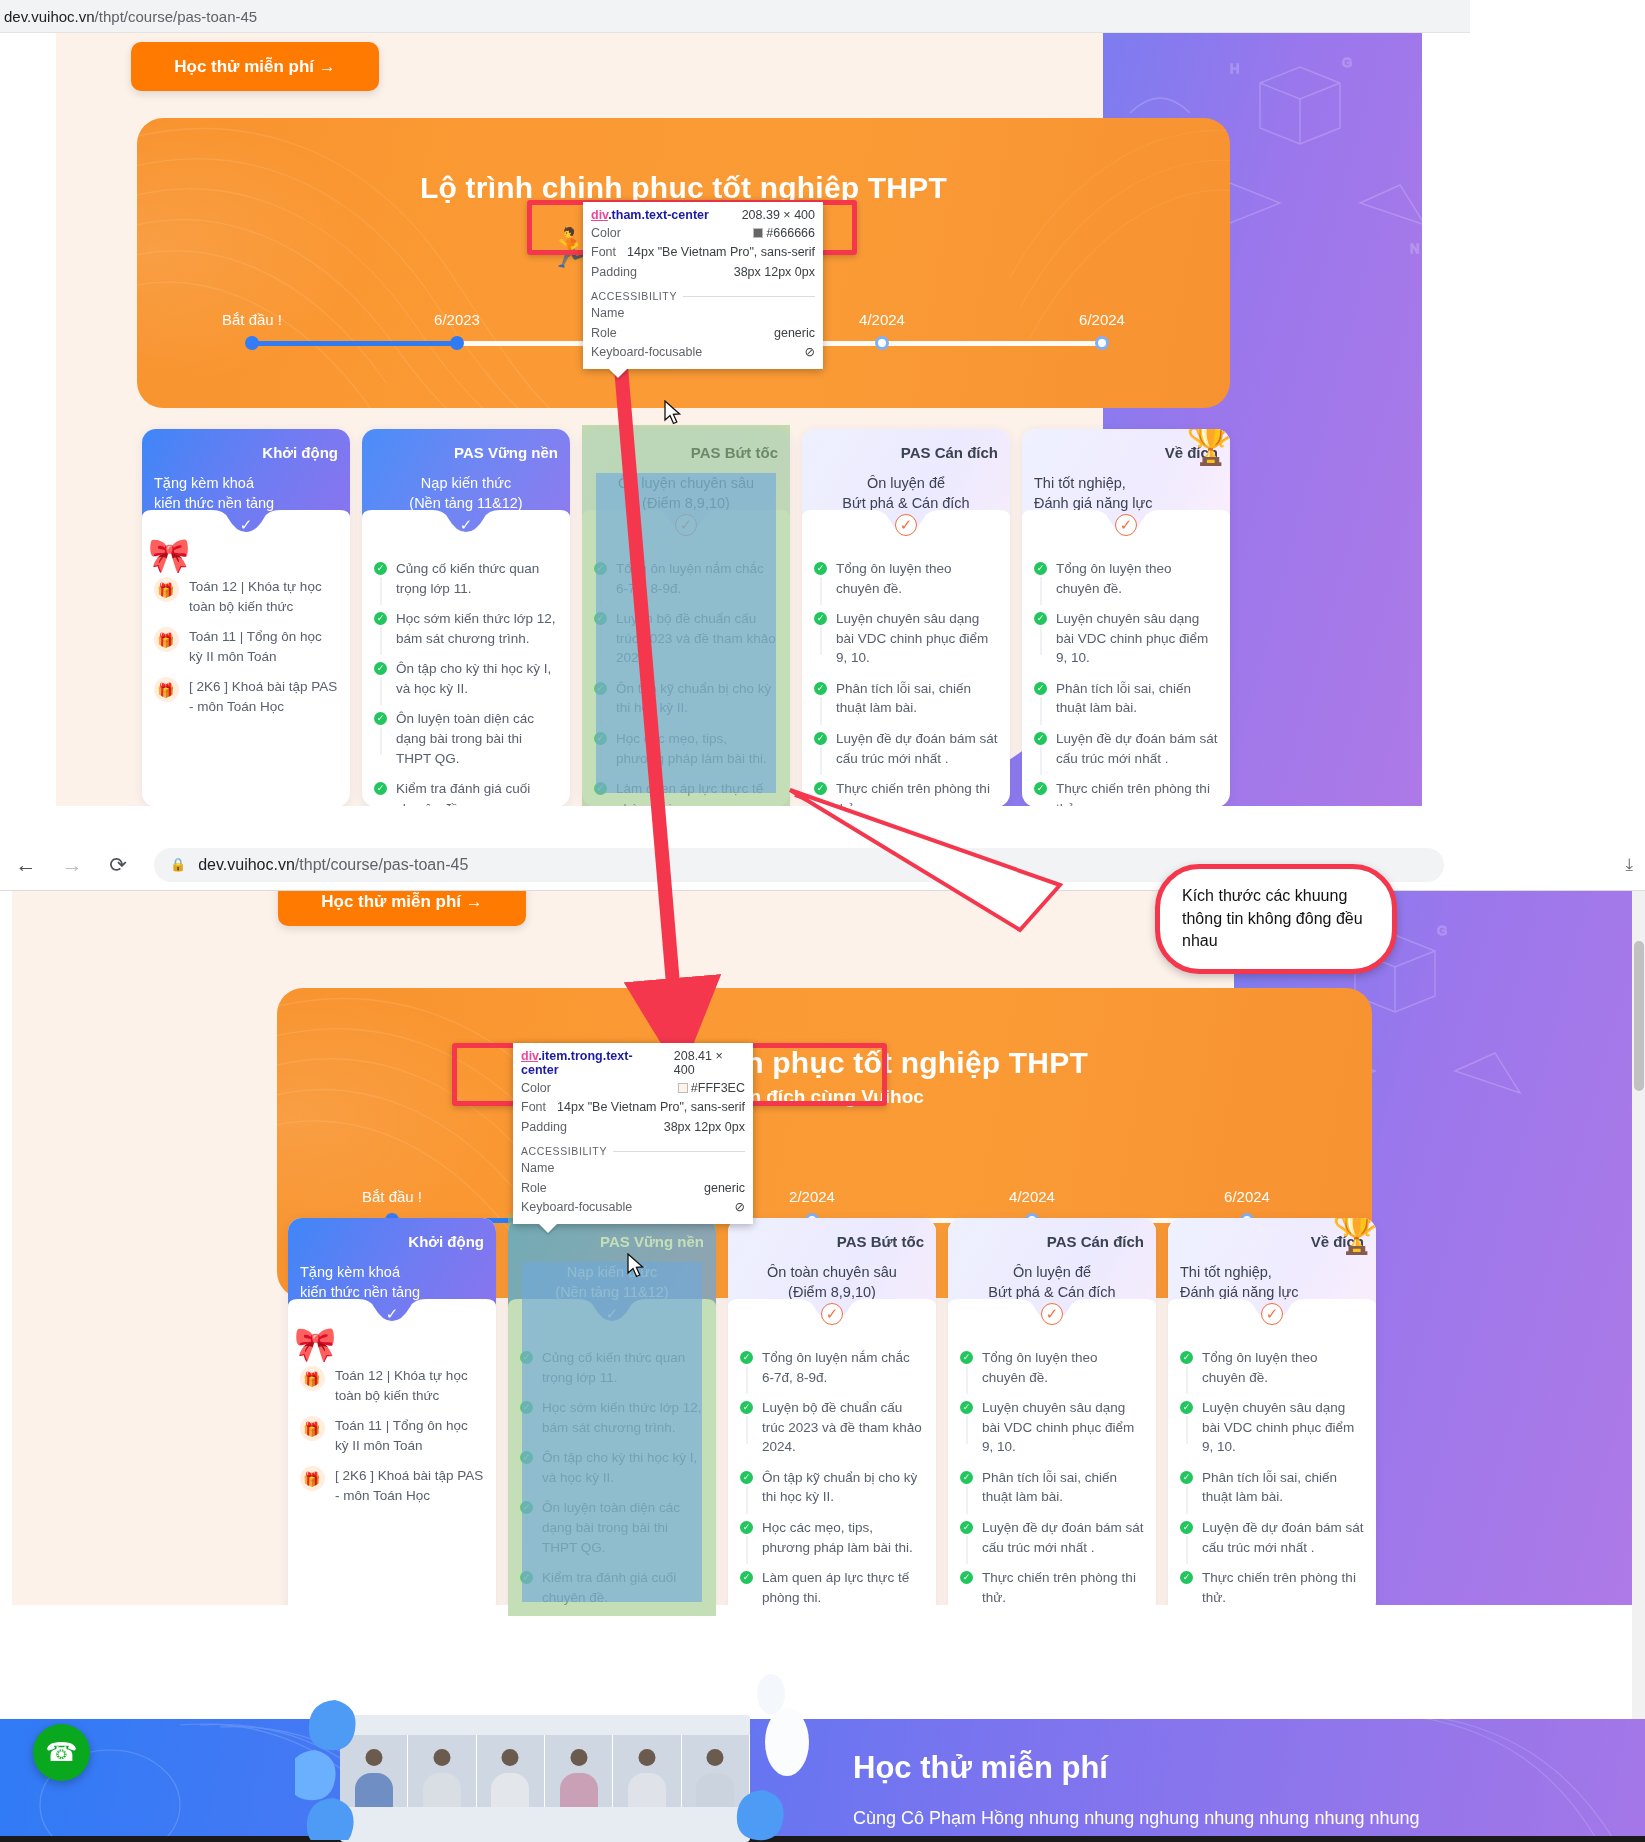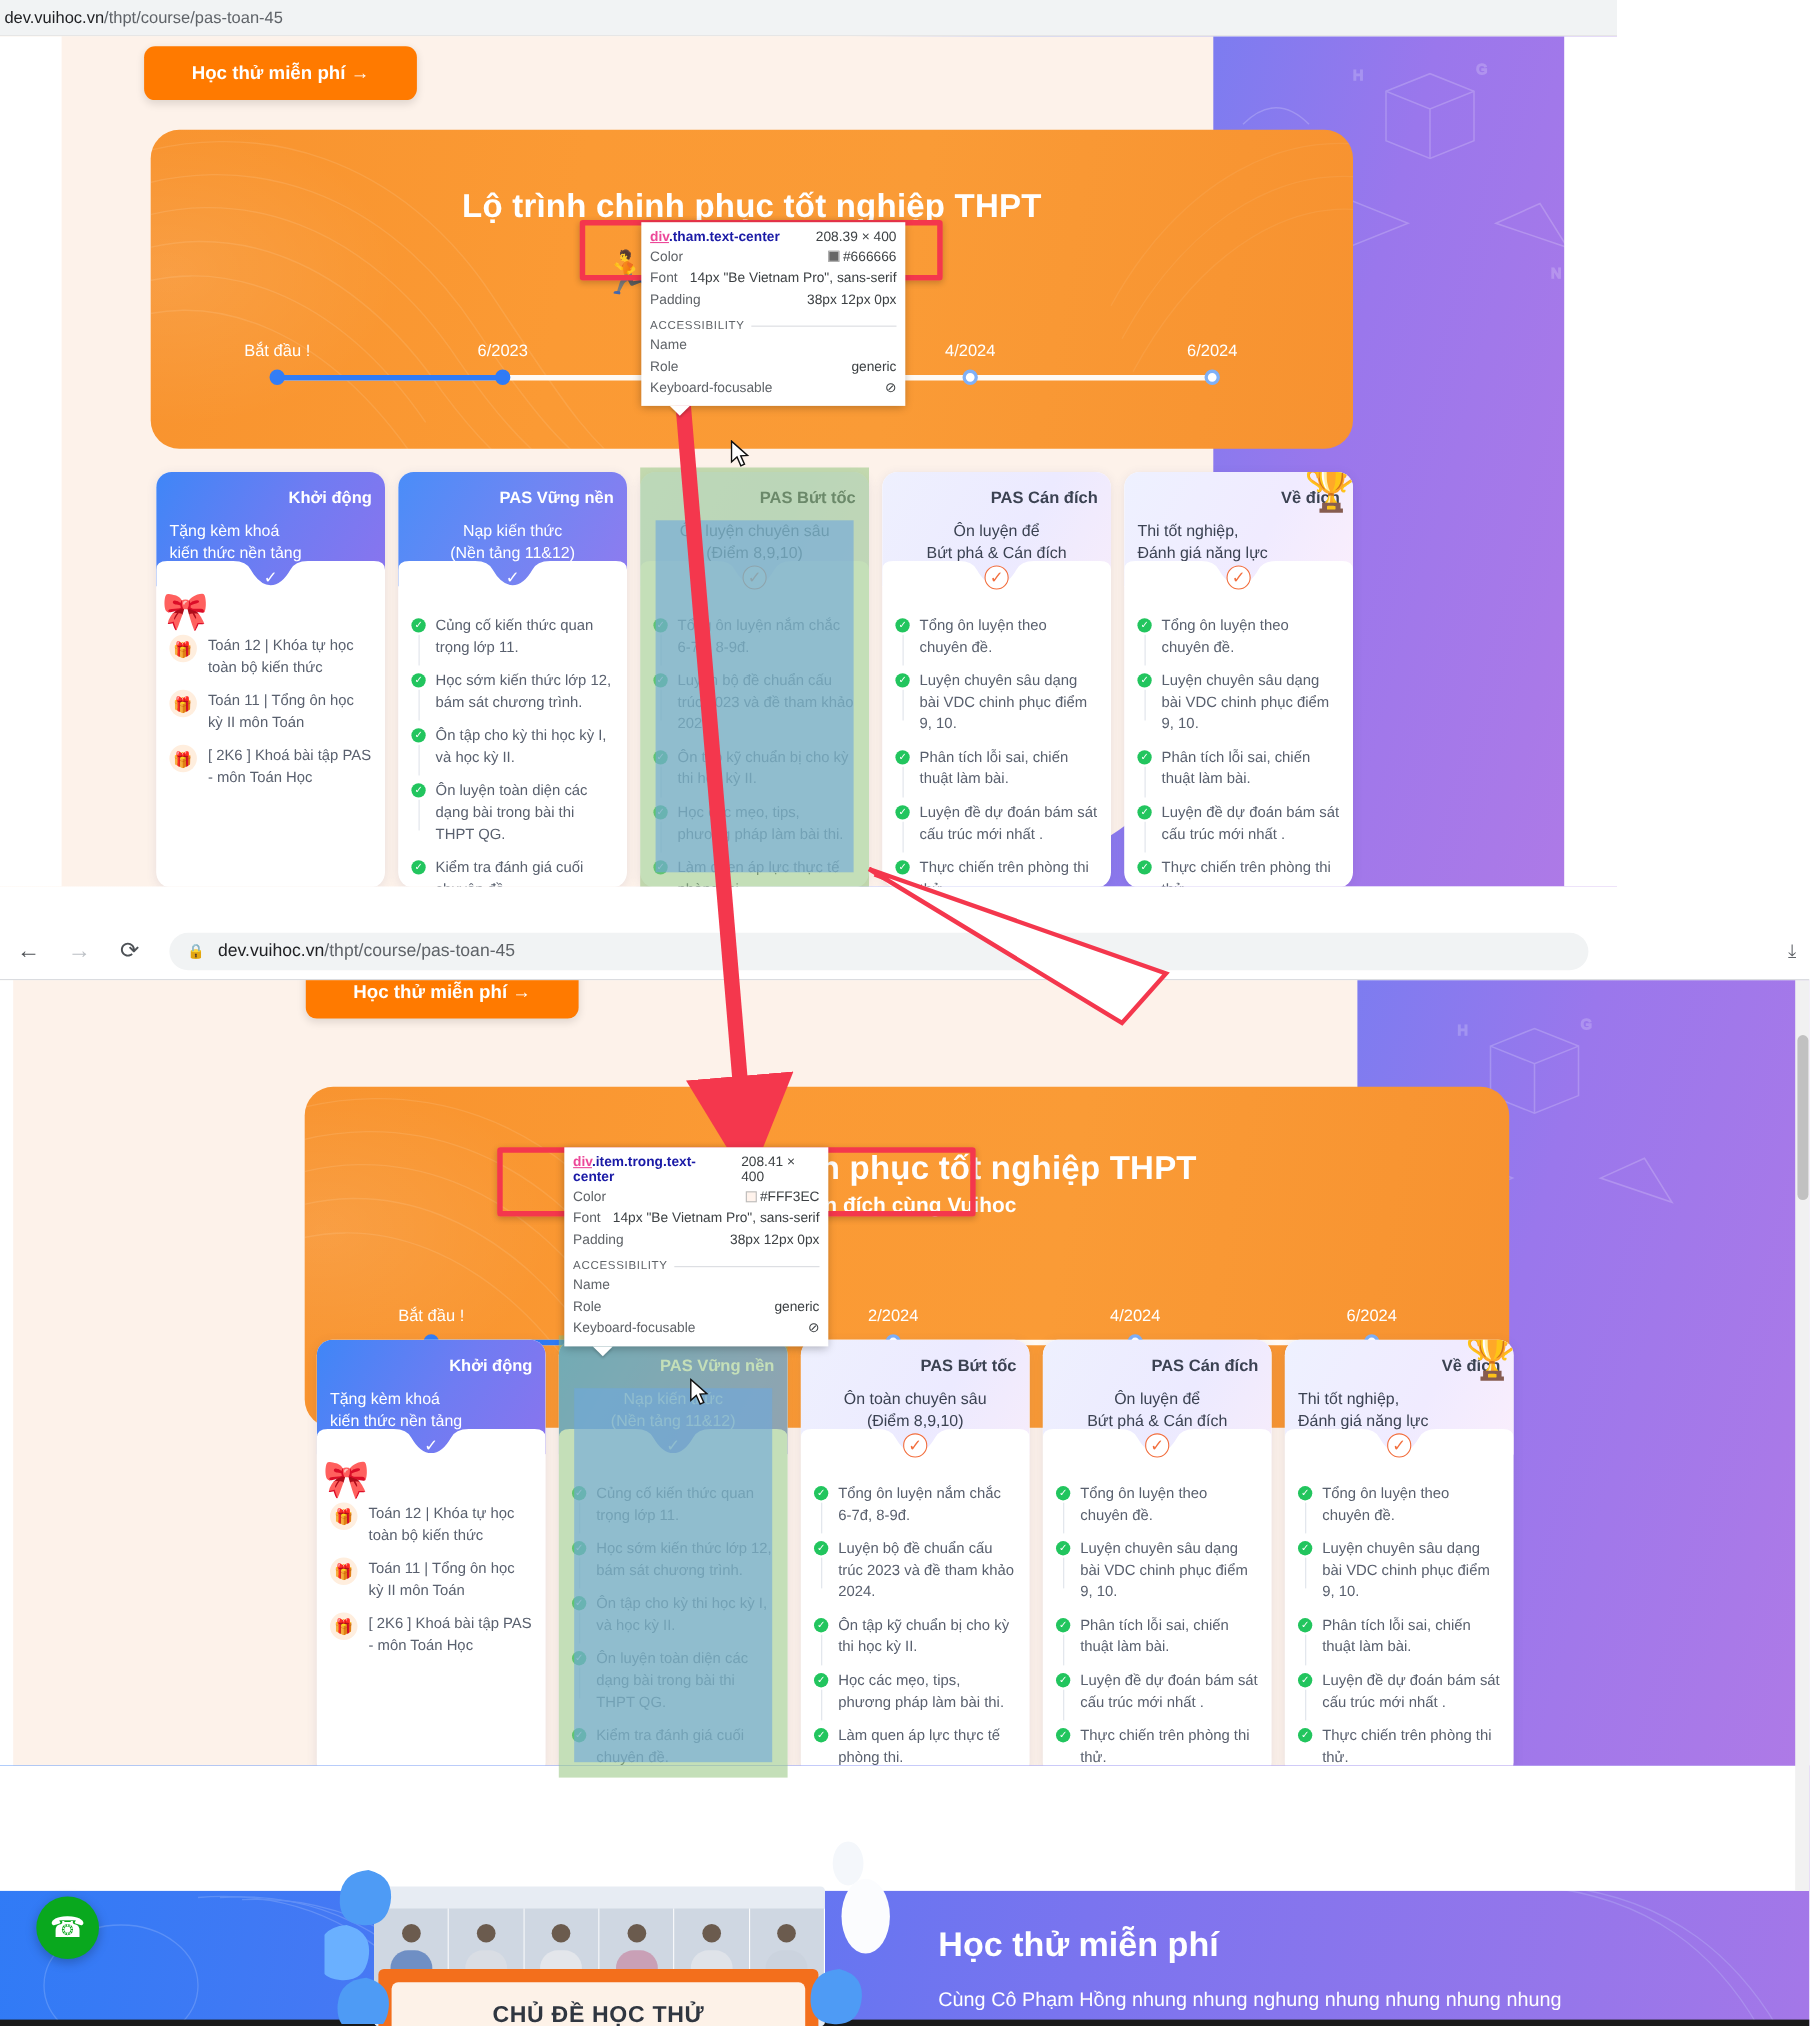--- a/index.html
+++ b/index.html
@@ -859,20 +859,21 @@
       <marker id="ah" markerWidth="7" markerHeight="7" refX="3" refY="3.5" orient="auto">
         <path d="M0 0 L7 3.5 L0 7 z" fill="#f4374d"></path>
       </marker>
     </defs>
     <path d="M610 237 L676 1020" stroke="#f4374d" stroke-width="14" fill="none" marker-end="url(#ah)"></path>
     <circle cx="610" cy="237" r="8" fill="#f4374d"></circle>
     <path d="M795 795 L1050 890" stroke="#f4374d" stroke-width="4" fill="none"></path>
     <path d="M790 790 L1060 885 L1020 930 Z" fill="#ffffff" stroke="#f4374d" stroke-width="4"></path>
   </svg>
 
+  <div class="callout" style="left:1155px; top:864px; width:242px;">Kích thước các khuung thông tin không đông đều nhau</div>
 
   <svg class="cursor" style="left:664px; top:400px;" viewBox="0 0 18 26">
     <path d="M1 1 L1 20 L6 15.5 L9.5 23.5 L12.8 22 L9.4 14.4 L15.6 14 Z" fill="#fff" stroke="#111" stroke-width="1.3"></path>
   </svg>
   <svg class="cursor" style="left:627px; top:1253px;" viewBox="0 0 18 26">
     <path d="M1 1 L1 20 L6 15.5 L9.5 23.5 L12.8 22 L9.4 14.4 L15.6 14 Z" fill="#fff" stroke="#111" stroke-width="1.3"></path>
   </svg>
 
   <div class="promo">
     <svg width="1645" height="237" style="position:absolute; left:0; top:0; opacity:.22;">
@@ -911,23 +912,20 @@
       <div class="thumb">
           <div class="head"></div>
           <div class="body" style="background:#dfe3e9;"></div>
         </div>
       <div class="thumb">
           <div class="head"></div>
           <div class="body" style="background:#cbd3de;"></div>
         </div>
     </div>
   </div>
-  <div class="promo-orange">
-    <div class="promo-inner">CHỦ ĐỀ HỌC THỬ</div>
-  </div>
 
   <svg style="position:absolute; left:295px; top:1690px; width:120px; height:150px; z-index:16;" viewBox="0 0 120 150">
     <path d="M40 10 q24 6 20 30 q-4 22 -26 20 q-22 -2 -20 -26 q2 -22 26 -24 z" fill="#4e9bf5"></path>
     <path d="M20 60 q24 6 20 30 q-4 22 -26 20 q-22 -2 -20 -26 q2 -22 26 -24 z" fill="#6ab0ff"></path>
     <path d="M38 108 q24 6 20 30 q-4 22 -26 20 q-22 -2 -20 -26 q2 -22 26 -24 z" fill="#4e9bf5"></path>
   </svg>
   <svg style="position:absolute; left:735px; top:1672px; width:120px; height:170px; z-index:16;" viewBox="0 0 120 170">
     <ellipse cx="36" cy="22" rx="14" ry="20" fill="#f4f7fb"></ellipse>
     <ellipse cx="52" cy="70" rx="22" ry="34" fill="#fbfcfe"></ellipse>
     <path d="M28 118 q24 6 20 30 q-4 22 -26 20 q-22 -2 -20 -26 q2 -22 26 -24 z" fill="#4e9bf5"></path>

